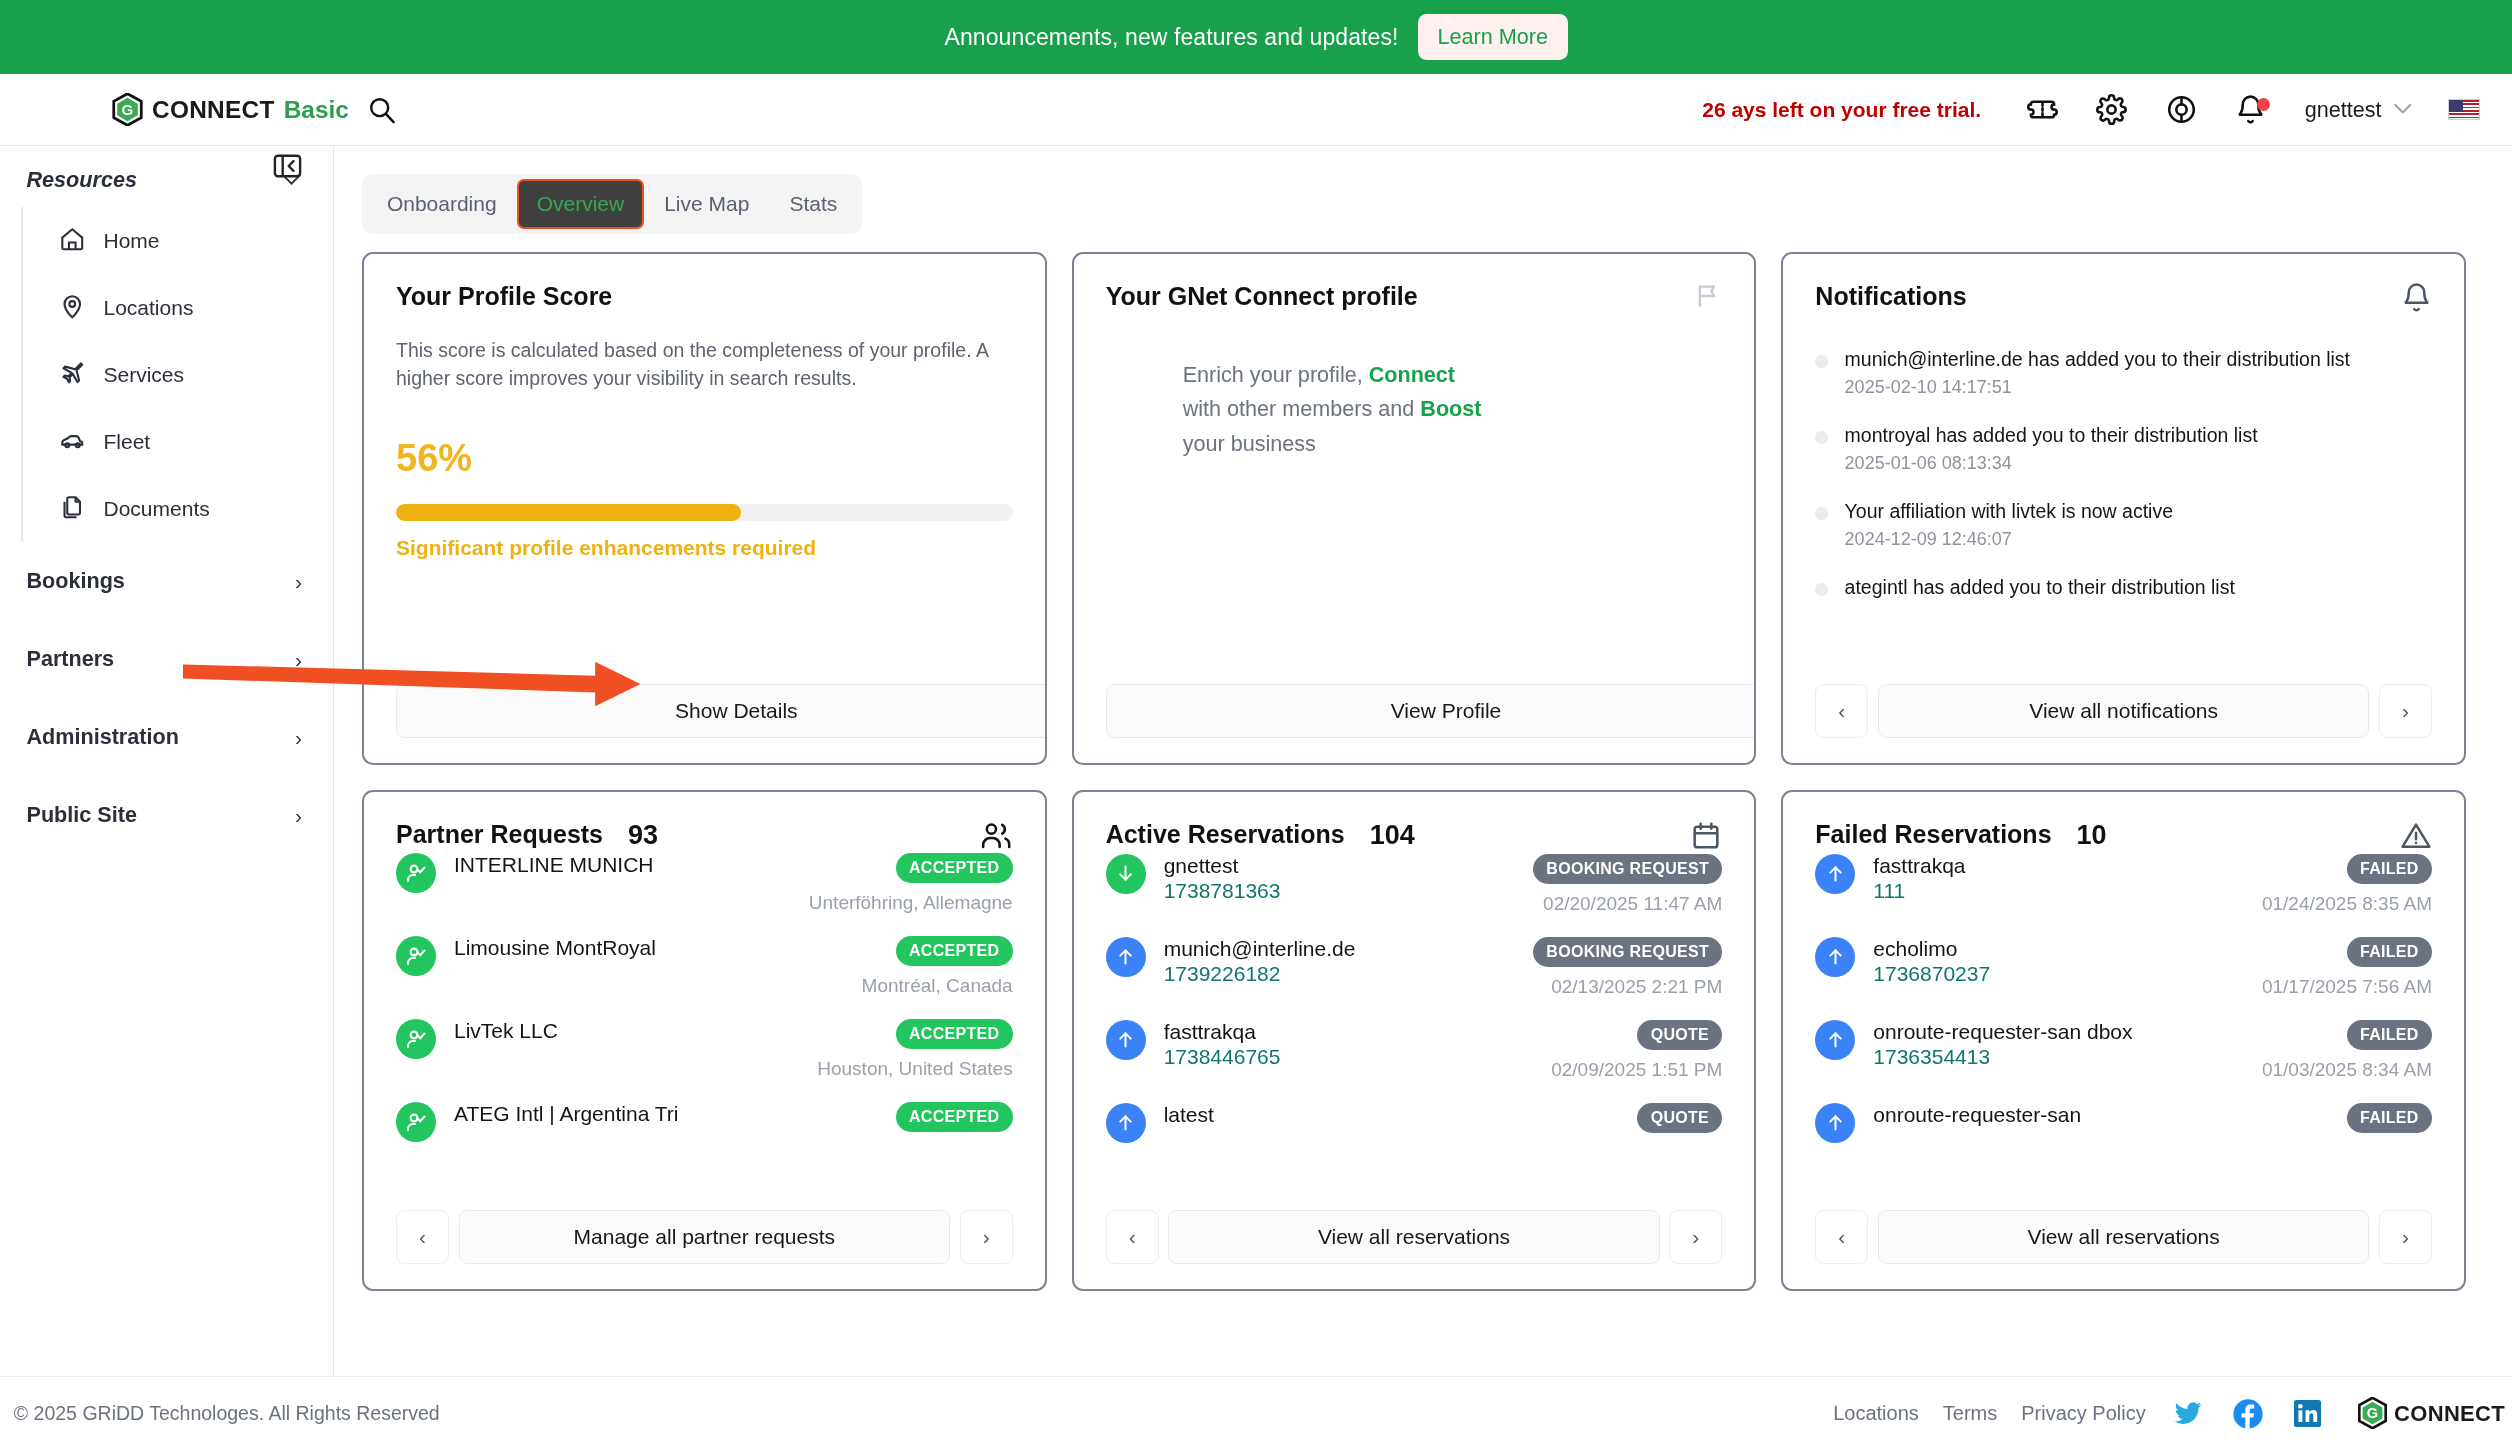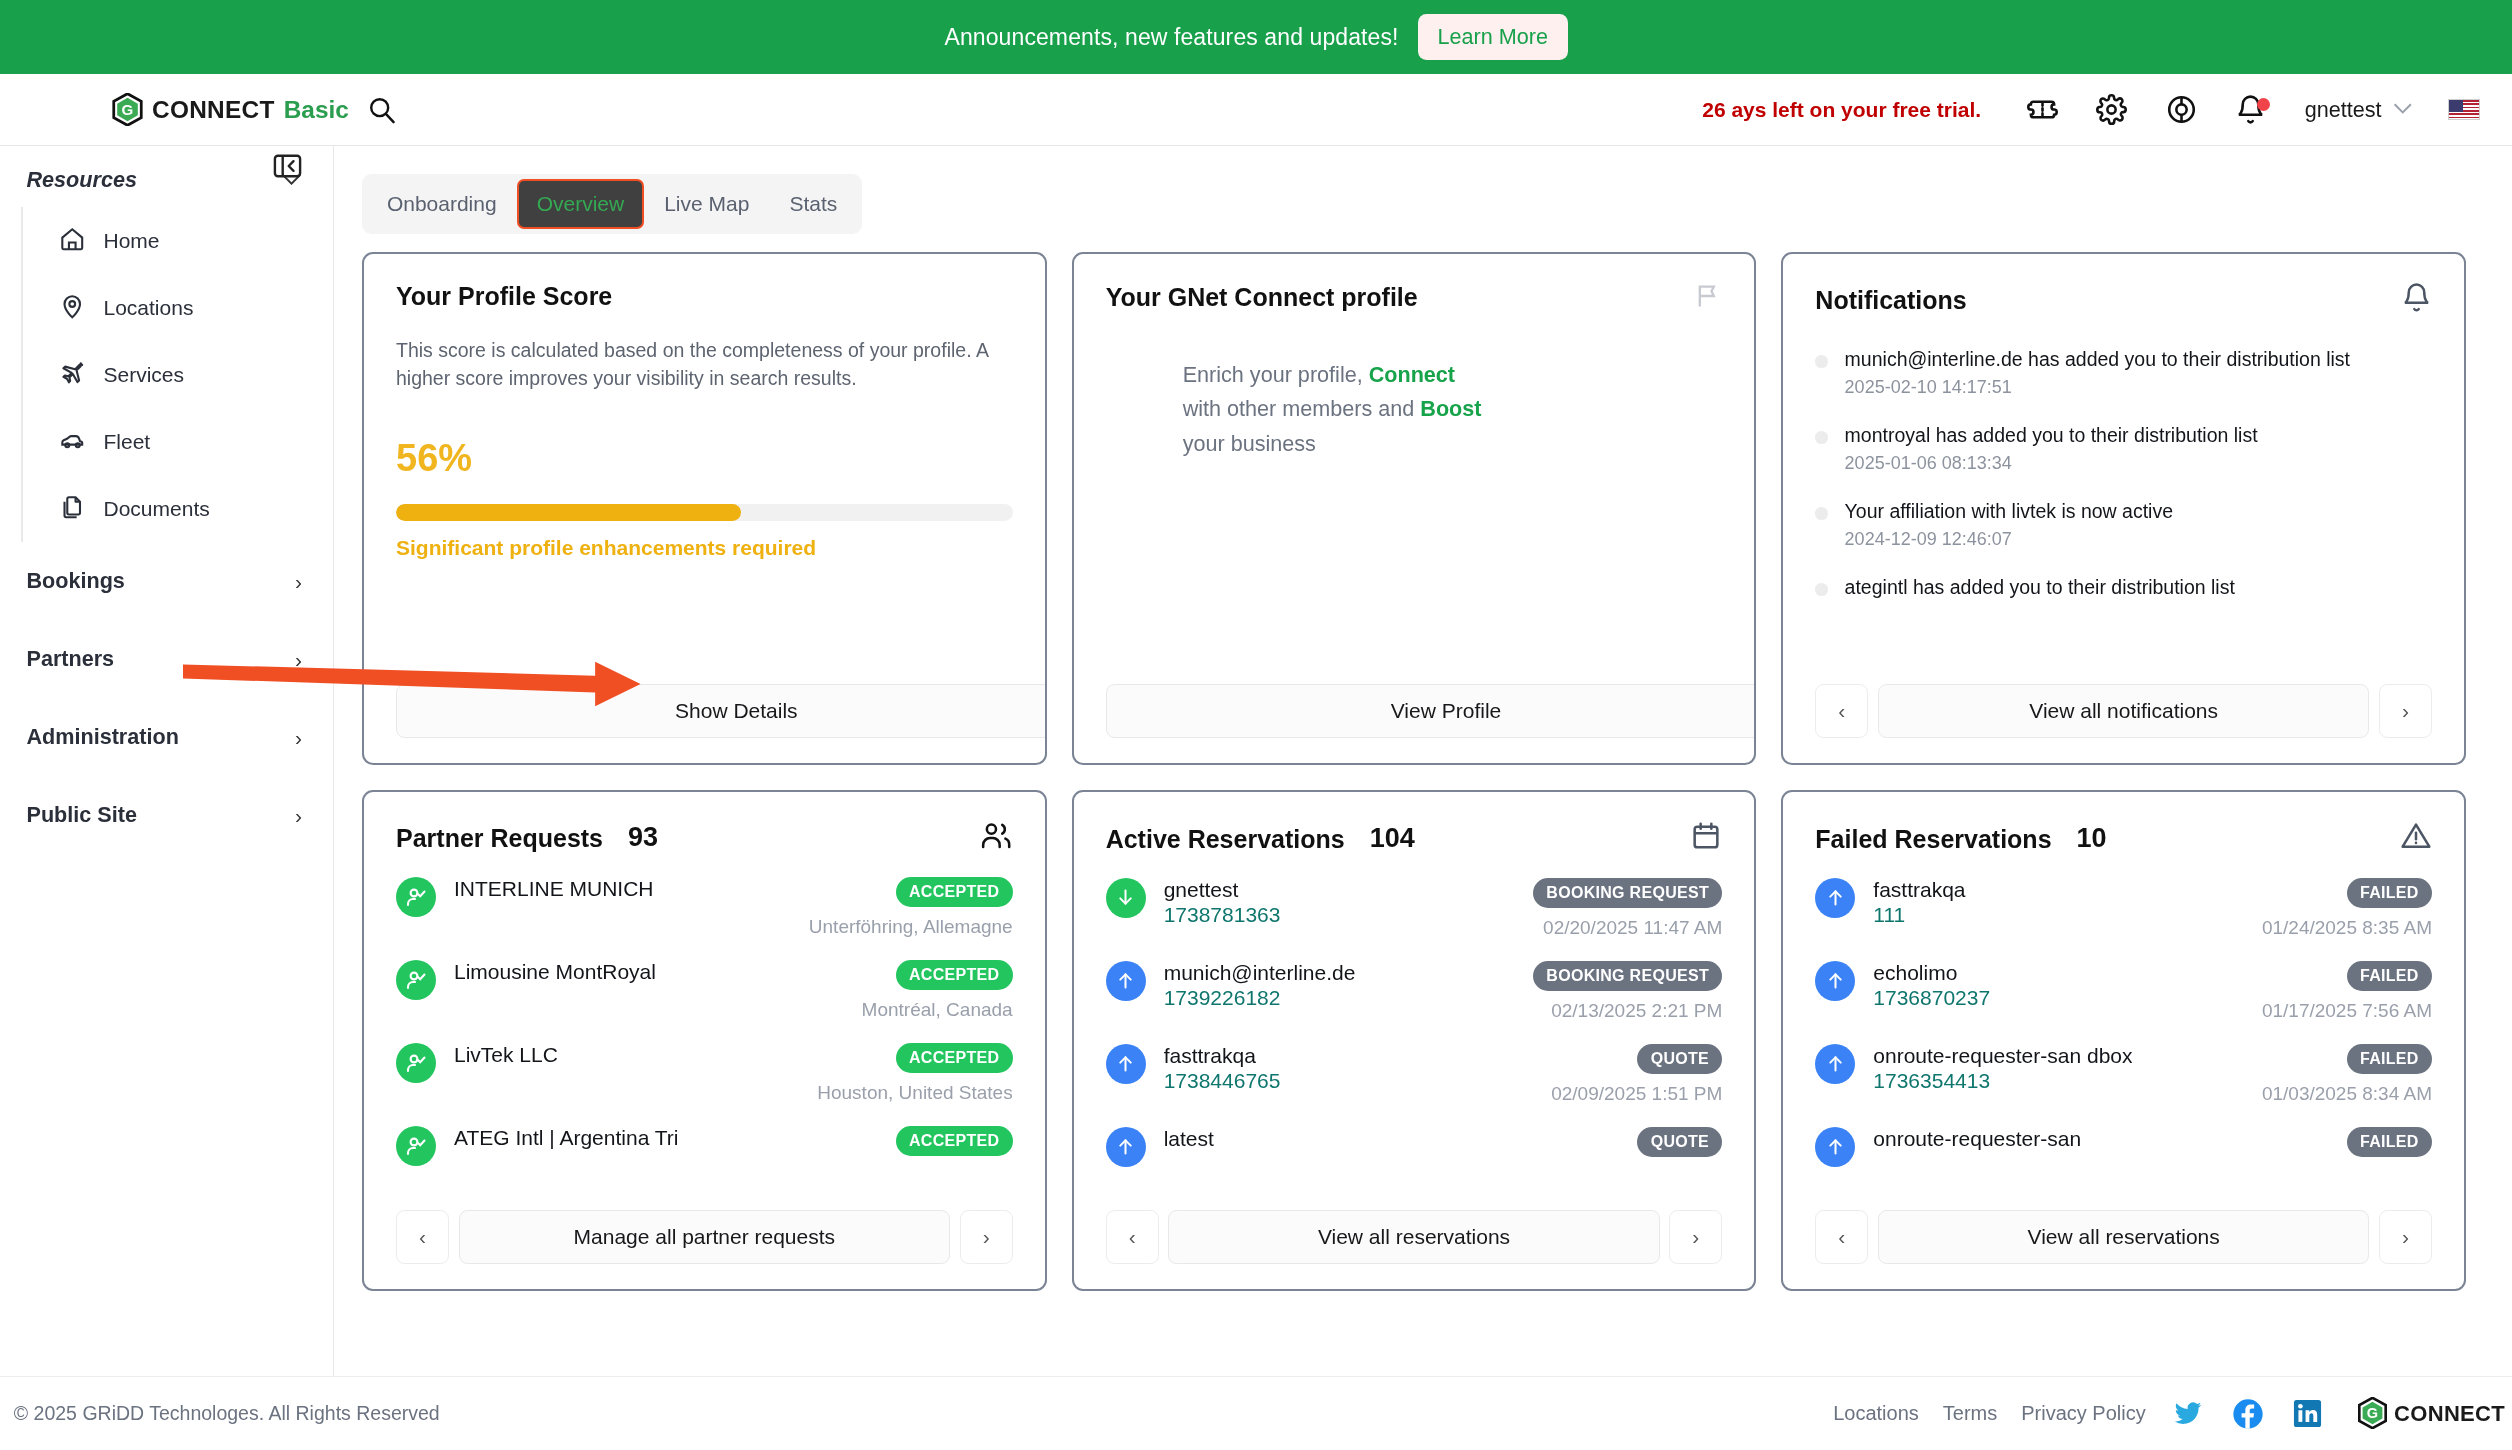--- a/index.html
+++ b/index.html
@@ -136,21 +136,21 @@
     background: #ffffff;
     border: 2.1px solid #7b8494;
     border-radius: 11px;
     padding: 28px 32px 24px 32px;
     position: relative;
     overflow: hidden;
   }
   .card.row1 { height: 513px; }
   .card.row2 { height: 501px; }
   .card .card-title { font-size: 25px; font-weight: 700; color: #111; }
-  .card-head { display: flex; align-items: flex-end; }
+  .card-head { display: flex; align-items: flex-start; }
   .card-head .count { font-size: 27px; font-weight: 700; color: #111; margin-left: 25px; }
   .card-head .hicon-right { margin-left: auto; }
 
   .desc { font-size: 19.5px; line-height: 1.45; color: #5d6470; margin-top: 25px; max-width: 600px; }
   .pct { font-size: 38px; font-weight: 700; color: #f0b51f; margin-top: 45px; }
   .progress-track {
     height: 16.7px; background: #f1f1f1; border-radius: 9.8px;
     margin-top: 24px; overflow: hidden;
   }
   .progress-fill { height: 100%; background: #eeb110; border-radius: 9.8px; }
@@ -170,21 +170,21 @@
   .enrich b { color: #16a34a; }
 
   
   .notif-list { margin-top: 32px; }
   .notif { display: flex; gap: 16.7px; margin-bottom: 25px; }
   .notif-dot { width: 12.6px; height: 12.6px; border-radius: 50%; background: #ececec; margin-top: 8.4px; flex: none; }
   .notif-msg { font-size: 19.5px; color: #13151a; line-height: 1.25; }
   .notif-time { font-size: 18px; color: #8d939e; margin-top: 5.6px; }
 
   
-  .rows { margin-top: 24px; }
+  .rows { }
   .row { display: flex; align-items: flex-start; margin-bottom: 22px; }
   .avatar {
     width: 40px; height: 40px; border-radius: 50%; flex: none;
     display: flex; align-items: center; justify-content: center;
   }
   .avatar.green { background: #22c55e; }
   .avatar.blue  { background: #3b82f6; }
   .row-main { margin-left: 18px; }
   .row-name { font-size: 21px; color: #13151a; line-height: 1.18; max-width: 391px; }
   .row-sub  { font-size: 21px; color: #0f766e; line-height: 1.18; }

